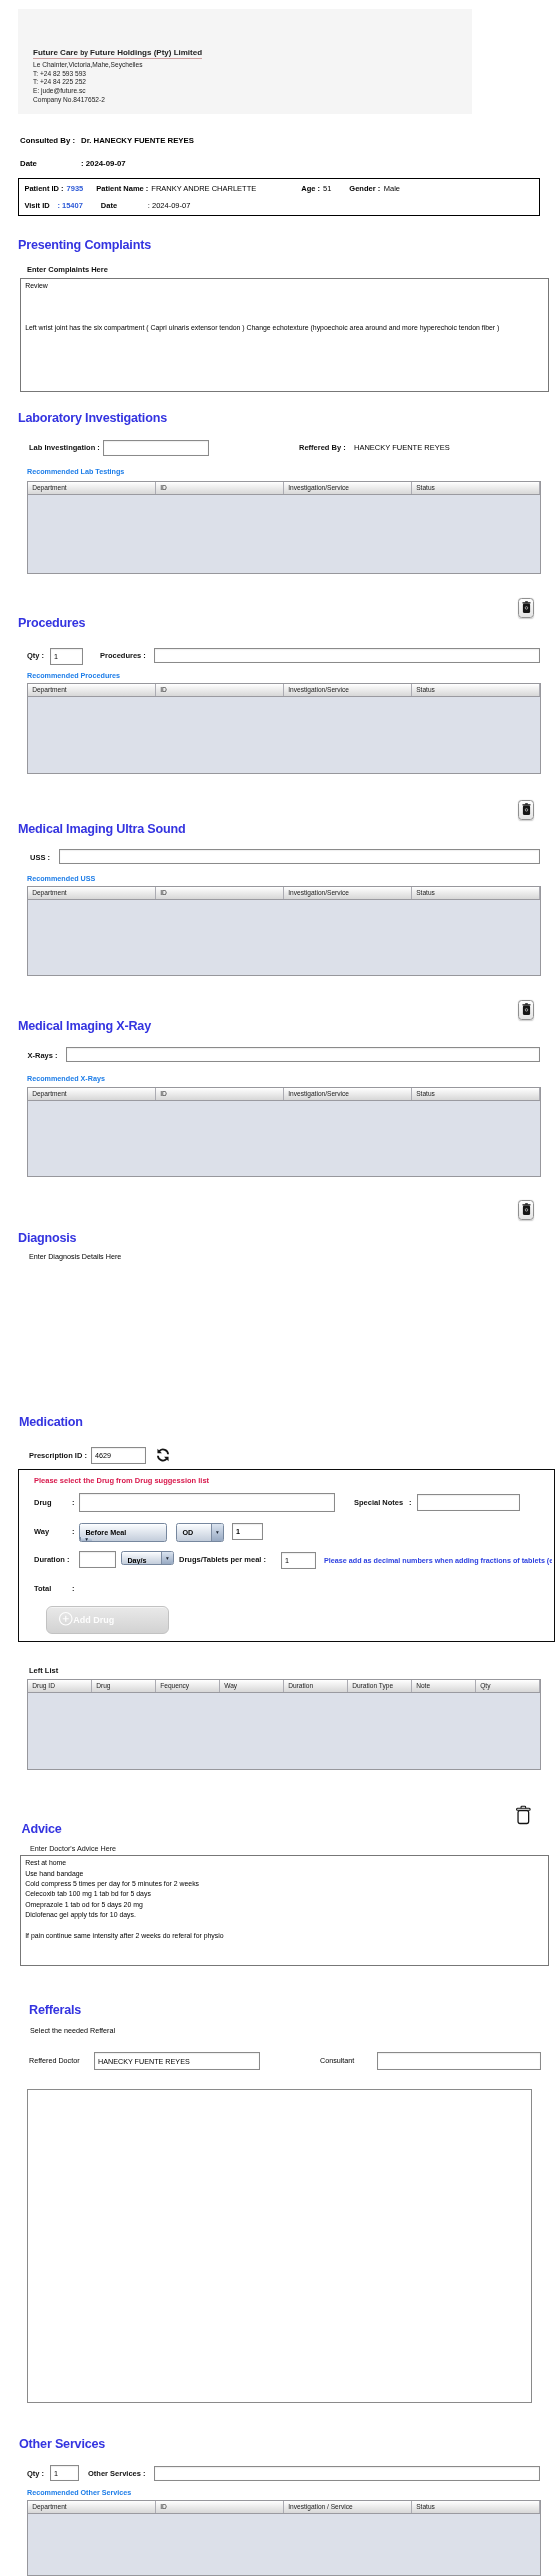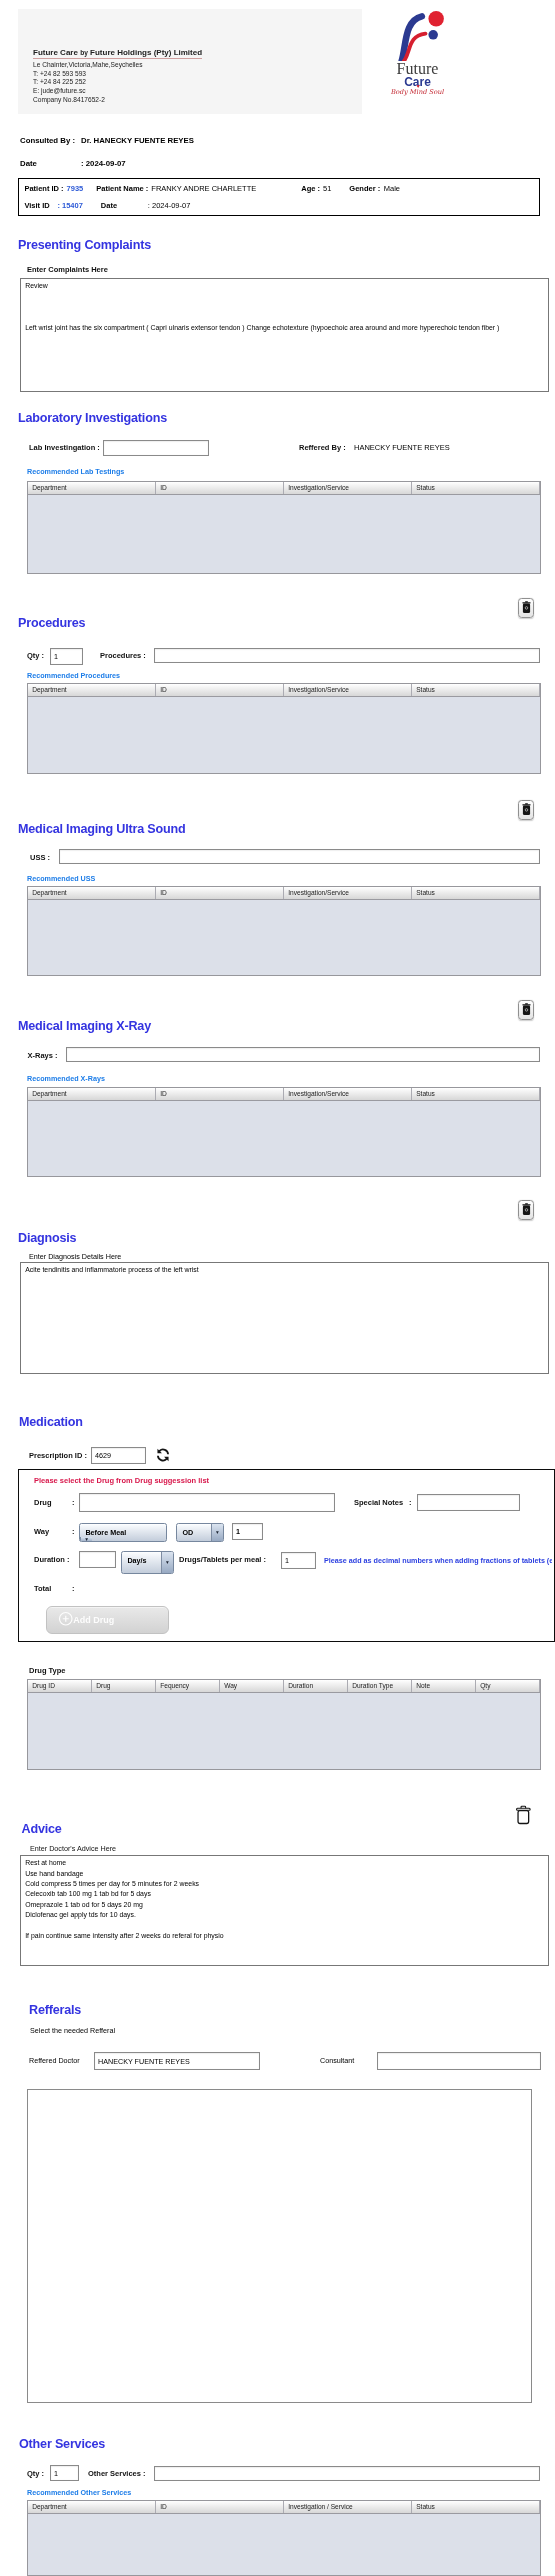--- a/index.html
+++ b/index.html
@@ -63,35 +63,20 @@
 
   <div class="abs hdrbox" style="left:18px;top:9px;width:454px;height:105px;">
     <div class="abs" style="left:15px;top:37px;">
       <div class="hdr-title"><span>Future Care</span> <span class="by">by</span> <span>Future Holdings (Pty) Limited</span></div>
       <div class="hdr-line" style="margin-top:1.8px;">Le Chainter,Victoria,Mahe,Seychelles</div>
       <div class="hdr-line">T: +24  82 593 593</div>
       <div class="hdr-line">T: +24  84 225 252</div>
       <div class="hdr-line">E: jude@future.sc</div>
       <div class="hdr-line">Company No.8417652-2</div>
     </div>
-    <div class="abs logo-wrap" style="left:344px;top:0;width:111px;height:105px;">
-      <span class="abs" style="left:23px;top:2.4px;">
-        <svg width="69" height="50" viewBox="0 0 116 84">
-          <path d="M28 84 C 36 58, 32 16, 62 9" stroke="#2b3a91" stroke-width="11" fill="none" stroke-linecap="round"></path>
-          <circle cx="86" cy="13" r="13" fill="#e02231"></circle>
-          <path d="M32 84 C 44 67, 38 42, 68 38" stroke="#d61f2f" stroke-width="6.5" fill="none" stroke-linecap="round"></path>
-          <circle cx="81" cy="40" r="8" fill="#2b3a91"></circle>
-        </svg>
-      </span>
-      <div class="abs" style="left:0;top:53px;width:111px;text-align:center;">
-        <div class="logo-future">Future</div>
-        <div class="logo-care"><span>Care</span><span class="logo-heart">♥</span></div>
-        <div class="logo-tag">Body Mind Soul</div>
-      </div>
-    </div>
   </div>
 
   <div class="abs" style="left:20px;top:136px;font-size:7.8px;">
     <span class="b" style="display:inline-block;width:61px;">Consulted By :</span><span class="b">Dr.  HANECKY FUENTE REYES</span>
   </div>
   <div class="abs" style="left:20px;top:159px;font-size:7.8px;">
     <span class="b" style="display:inline-block;width:61px;">Date</span><span class="b">: 2024-09-07</span>
   </div>
 
   <div class="abs pbox" style="left:18px;top:178px;width:522px;height:38px;">
@@ -210,23 +195,20 @@
     <span><svg width="9" height="12.6" viewBox="0 0 15 21">
           <rect x="1.5" y="4" width="12" height="16" rx="2.5" fill="#141414"></rect>
           <rect x="0.5" y="2" width="14" height="2.2" rx="1.1" fill="#141414"></rect>
           <rect x="5" y="0.3" width="5" height="2" rx="1" fill="#141414"></rect>
           <circle cx="7.5" cy="11.5" r="2.1" fill="none" stroke="#fff" stroke-width="0.9"></circle>
         </svg></span>
   </div>
 
   <div class="abs heading" style="left:18px;top:1231px;">Diagnosis</div>
   <div class="abs" style="left:29px;top:1252px;font-size:7.2px;">Enter Diagnosis Details Here</div>
-  <div class="abs" style="left:20px;top:1262px;width:529px;height:112px;">
-    <textarea class="ta" spellcheck="false" style="">Acite tendinitis and inflammatorie process of the left wrist</textarea>
-  </div>
 
   <div class="abs heading" style="left:19px;top:1415px;">Medication</div>
   <div class="abs flbl" style="left:29px;top:1451px;">Prescription ID :</div>
   <input class="abs inp" style="left: 91px; top: 1447px; width: 55px; height: 17.3px;" value="4629">
   <div class="abs" style="left:154px;top:1446px;width:18px;height:18px;">
     <span><svg width="18" height="18" viewBox="0 0 24 24">
           <path d="M20 11 A8 8 0 0 0 6.6 5.6 L4.6 3.6 L4.6 9.6 L10.6 9.6 L8.3 7.3 A5.6 5.6 0 0 1 17.6 11 Z" fill="#151515"></path>
           <path d="M4 13 A8 8 0 0 0 17.4 18.4 L19.4 20.4 L19.4 14.4 L13.4 14.4 L15.7 16.7 A5.6 5.6 0 0 1 6.4 13 Z" fill="#151515"></path>
         </svg></span>
   </div>
@@ -248,41 +230,41 @@
       <span class="arr">▼</span>
     </div>
     <div class="abs sel" style="left:157px;top:53px;width:48px;height:18.5px;">
       <span class="txt">OD</span>
       <span class="arr">▼</span>
     </div>
     <input class="abs inp b" style="left: 213px; top: 53px; width: 31px; height: 17.3px; font-weight: bold;" value="1">
 
     <div class="abs flbl" style="left:15px;top:85px;">Duration :</div>
     <input class="abs inp" style="left: 60px; top: 81px; width: 37px; height: 17.3px;">
-    <div class="abs sel" style="left:102px;top:81px;width:53px;height:23px;">
+    <div class="abs sel" style="left:102px;top:81px;width:53px;height:14px;">
       <span class="txt">Day/s</span>
       <span class="arr">▼</span>
     </div>
     <div class="abs flbl" style="left:160px;top:85px;">Drugs/Tablets per meal :</div>
     <input class="abs inp" style="left: 262px; top: 82px; width: 35px; height: 16.7px;" value="1">
     <div class="abs bluenote" style="left:305px;top:86px;width:228px;overflow:hidden;">Please add as decimal numbers when adding fractions of tablets (eg</div>
 
     <div class="abs flbl" style="left:15px;top:114px;">Total</div>
     <div class="abs flbl" style="left:53px;top:114px;">:</div>
 
     <div class="abs add-drug" style="left:27px;top:136px;width:123px;height:28px;">
       <span><svg width="15.5" height="15.5" viewBox="0 0 26 26">
             <circle cx="13" cy="13" r="10.5" fill="none" stroke="#fdfdfd" stroke-width="2"></circle>
             <path d="M13 8 L13 18 M8 13 L18 13" stroke="#fdfdfd" stroke-width="2"></path>
           </svg></span>
       <span>Add Drug</span>
     </div>
   </div>
 
-  <div class="abs sublbl" style="left:29px;top:1666px;">Drug Type</div>
+  <div class="abs sublbl" style="left:29px;top:1666px;">Left List</div>
   <div class="abs tbl" style="left:27px;top:1679px;width:514px;height:91px;">
     <div class="thead cols8">
         <div class="th-cell">Drug ID</div>
         <div class="th-cell">Drug</div>
         <div class="th-cell">Fequency</div>
         <div class="th-cell">Way</div>
         <div class="th-cell">Duration</div>
         <div class="th-cell">Duration Type</div>
         <div class="th-cell">Note</div>
         <div class="th-cell">Qty</div>

